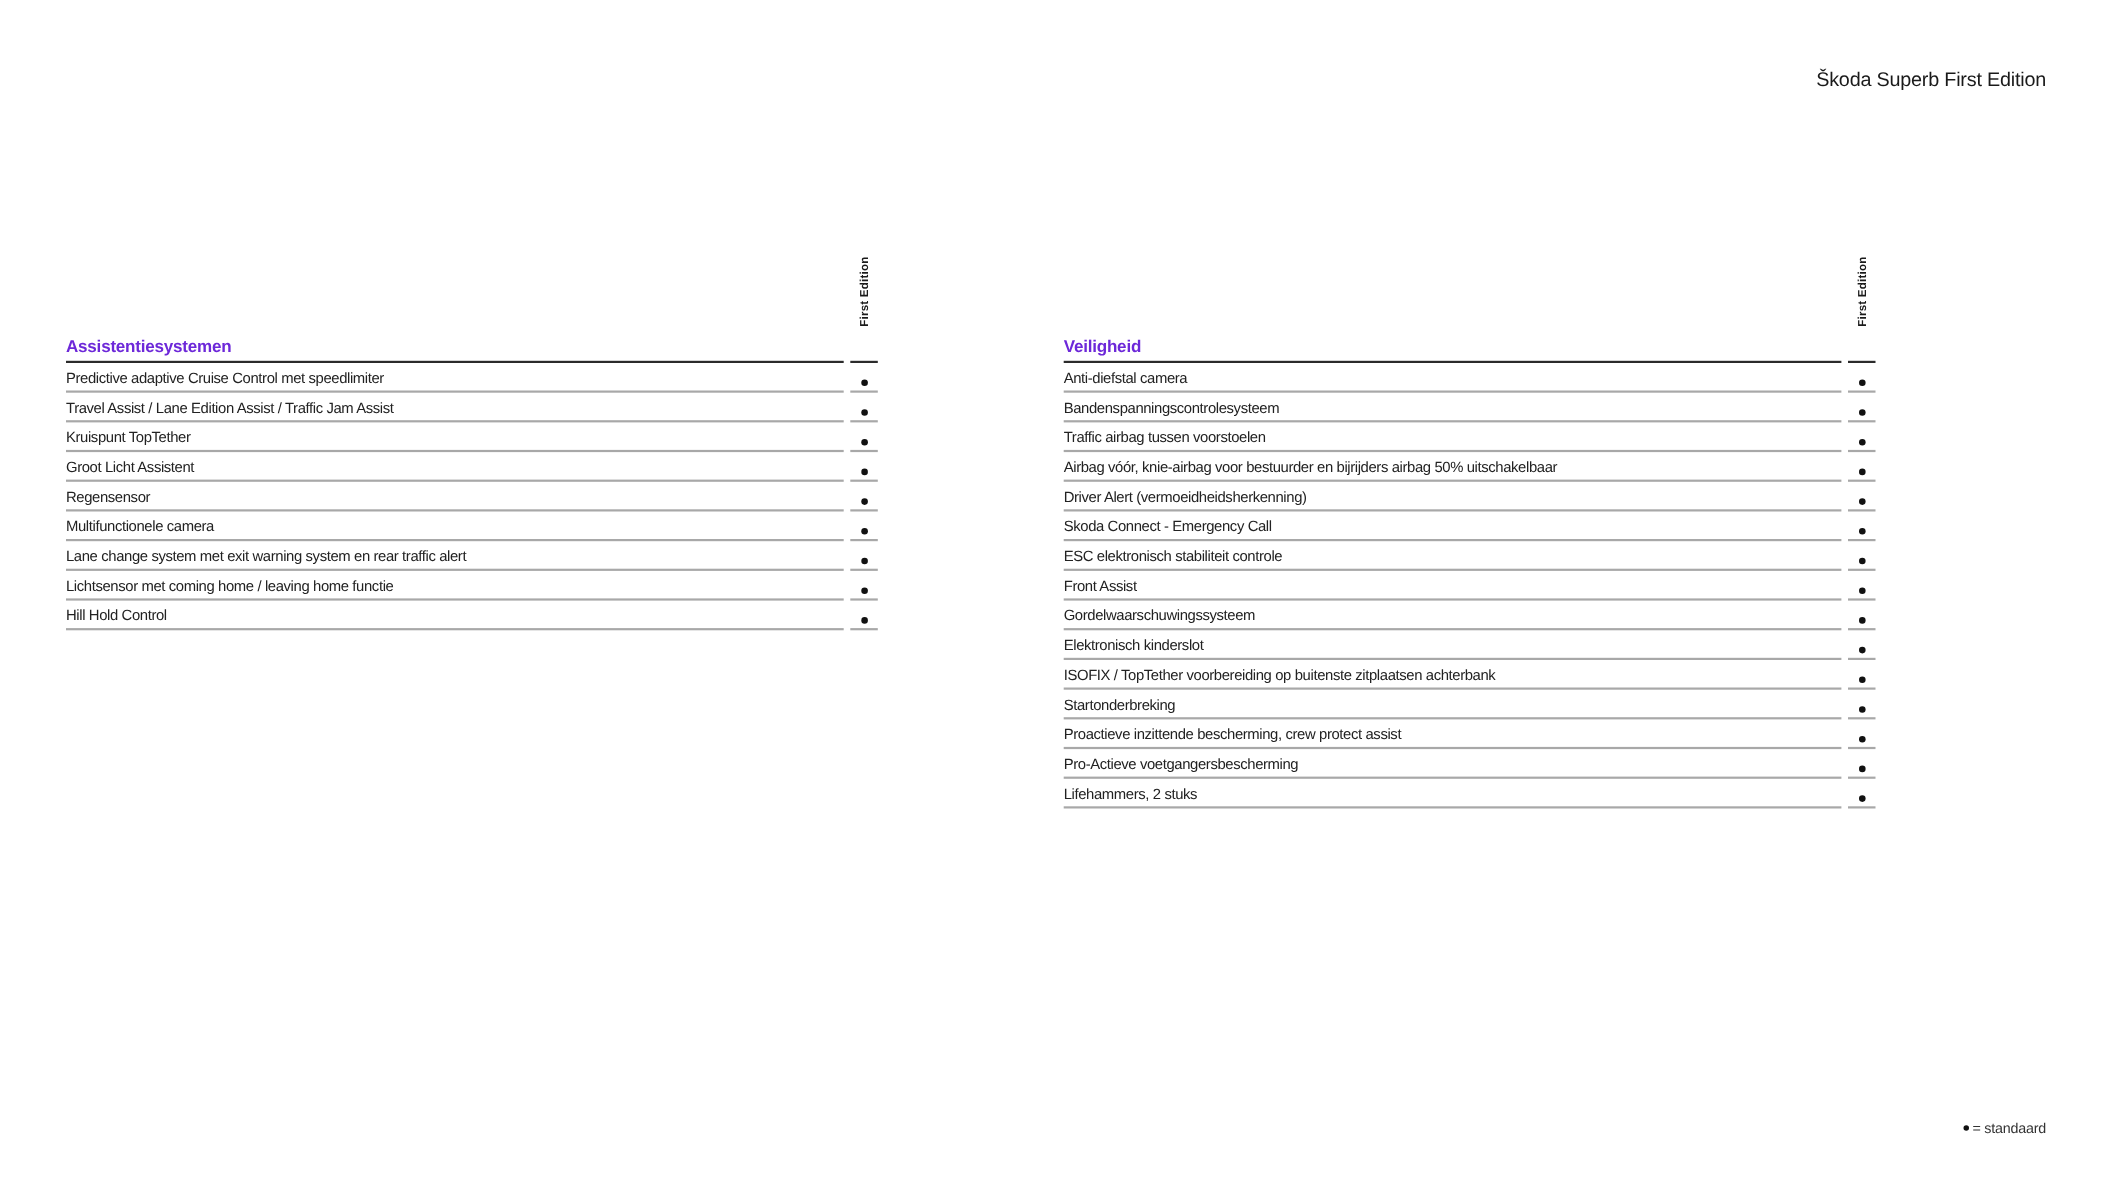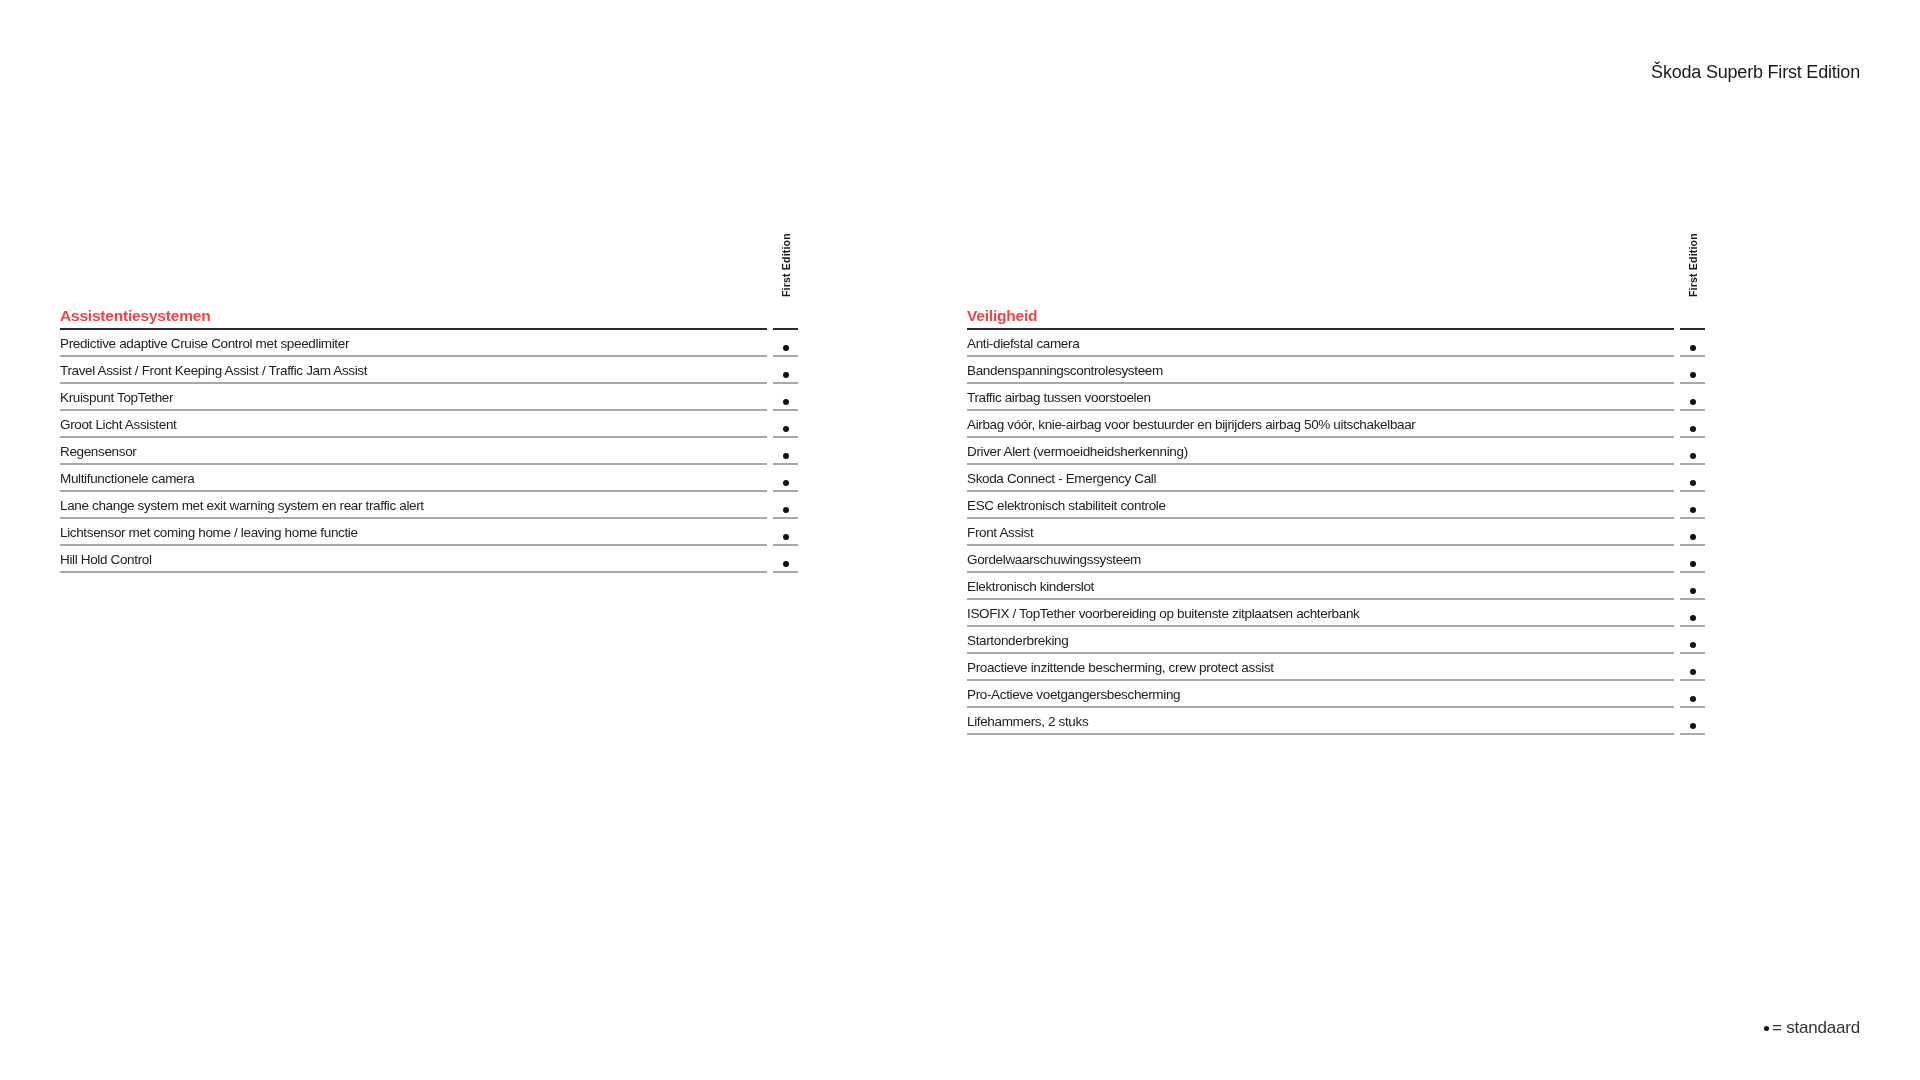--- a/index.html
+++ b/index.html
@@ -38,21 +38,21 @@
       transform-origin: left bottom;
       transform: rotate(-90deg) translate(0, 50%);
       white-space: nowrap; font-size: 10.5px; font-weight: bold; color: #1a1a1a;
       letter-spacing: 0.2px;
     }
 
     .tbl-body { position: absolute; top: 80px; left: 0; }
     .tbl-head-row { position: relative; height: 25px; }
     .cat-title {
       position: absolute; left: 0; bottom: 5px;
-      font-size: 15.5px; font-weight: bold; color: #ef4444;
+      font-size: 15.5px; font-weight: bold; color: #6d28d9;
       letter-spacing: -0.2px;
     }
     .head-line-main { position: absolute; bottom: 0; left: 0; height: 2px; background: #2b2b2b; }
     .head-line-mark { position: absolute; bottom: 0; height: 2px; background: #2b2b2b; width: 25px; }
 
     .row { position: relative; height: 27px; }
     .row-label {
       position: absolute; left: 0; top: 6px;
       font-size: 13.5px; color: #222; letter-spacing: -0.35px; white-space: nowrap;
     }
@@ -61,21 +61,21 @@
     .row-mark {
       position: absolute; top: 11px; width: 25px; text-align: center;
       font-size: 12px; line-height: 12px; color: #111;
     }
     .row-mark .dot {
       display: inline-block; width: 6px; height: 6px; border-radius: 50%; background: #111;
     }
 
     .legend {
       position: absolute; right: 60px; top: 1018px;
-      font-size: 17px; color: #333; display: flex; align-items: center; gap: 3px;
+      font-size: 13px; color: #333; display: flex; align-items: center; gap: 3px;
       letter-spacing: -0.2px;
     }
     .legend .dot { display: inline-block; width: 5px; height: 5px; border-radius: 50%; background: #111; }
   </style>
 </head>
 <body>
 
 <div class="page">
 
 
@@ -93,21 +93,21 @@
         <div class="head-line-mark" style="left:713px;"></div>
       </div>
       <div class="rows">
           <div class="row">
             <div class="row-label">Predictive adaptive Cruise Control met speedlimiter</div>
             <div class="row-mark" style="left: 713px;"><span class="dot"></span></div>
             <div class="row-line-main" style="width: 707px;"></div>
             <div class="row-line-mark" style="left: 713px;"></div>
           </div>
           <div class="row">
-            <div class="row-label">Travel Assist / Front Keeping Assist / Traffic Jam Assist</div>
+            <div class="row-label">Travel Assist / Lane Edition Assist / Traffic Jam Assist</div>
             <div class="row-mark" style="left: 713px;"><span class="dot"></span></div>
             <div class="row-line-main" style="width: 707px;"></div>
             <div class="row-line-mark" style="left: 713px;"></div>
           </div>
           <div class="row">
             <div class="row-label">Kruispunt TopTether</div>
             <div class="row-mark" style="left: 713px;"><span class="dot"></span></div>
             <div class="row-line-main" style="width: 707px;"></div>
             <div class="row-line-mark" style="left: 713px;"></div>
           </div>

